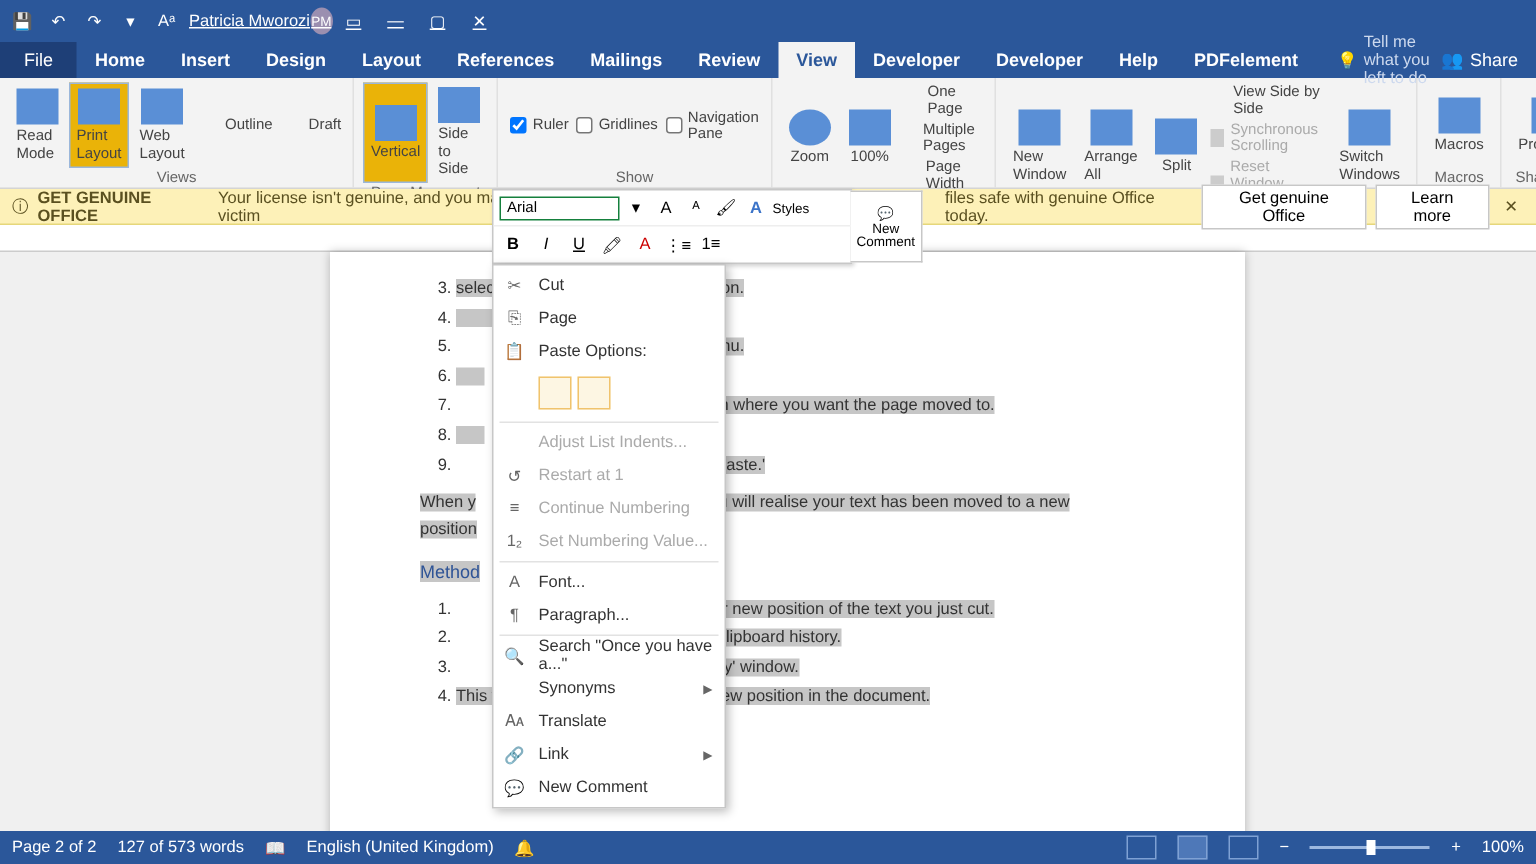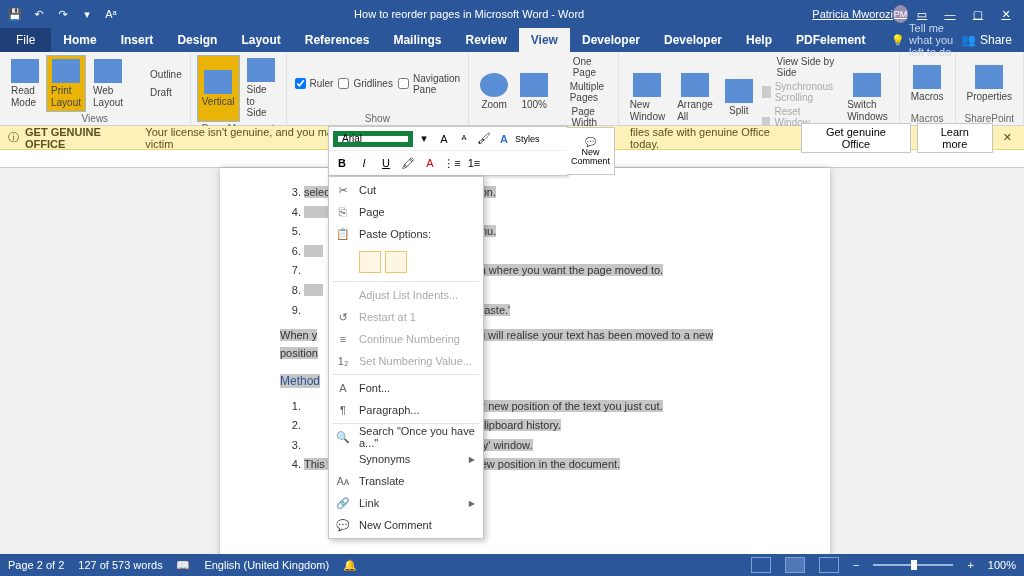--- a/index.html
+++ b/index.html
@@ -40,21 +40,21 @@
 .page { position: absolute; left: 220px; top: 18px; width: 610px; background: #fff; box-shadow: 0 0 6px rgba(0,0,0,.25); padding: 14px 60px; font-size: 11px; color: #333; line-height: 1.6; height: 480px; }
 .page ol { padding-left: 24px; }
 .page li { margin: 2px 0; }
 .page .sel { background: #c6c6c6; }
 .page .hdr { color: #2f5496; font-size: 12px; margin-top: 10px; }
 .page .para { margin-top: 8px; text-align: justify; }
 
 .minitb { position: absolute; left: 328px; top: 126px; width: 240px; background: #fff; border: 1px solid #c7c7c7; box-shadow: 1px 1px 3px rgba(0,0,0,.2); font-size: 11px; z-index: 20; }
 .minitb .r1 { display: flex; align-items: center; height: 24px; padding: 0 4px; gap: 2px; border-bottom: 1px solid #eee; }
 .minitb .r2 { display: flex; align-items: center; height: 24px; padding: 0 4px; gap: 4px; }
-.minitb .fontbox { border: 5px solid #15803d; height: 16px; width: 80px; font-size: 10px; padding: 0 4px; display: flex; align-items: center; }
+.minitb .fontbox { border: 1px solid #15803d; height: 16px; width: 80px; font-size: 10px; padding: 0 4px; display: flex; align-items: center; }
 .minitb .mbtn { width: 18px; height: 18px; display: flex; align-items: center; justify-content: center; cursor: pointer; font-size: 11px; }
 .minitb .side { position: absolute; right: -48px; top: 0; width: 48px; height: 48px; background: #fff; border: 1px solid #c7c7c7; border-left: none; display: flex; flex-direction: column; align-items: center; justify-content: center; font-size: 9px; gap: 1px; }
 
 .ctxmenu { position: absolute; left: 328px; top: 176px; width: 156px; background: #fff; border: 1px solid #c7c7c7; box-shadow: 2px 2px 6px rgba(0,0,0,.25); font-size: 11px; z-index: 20; padding: 2px 0; }
 .ctxmenu .item { display: flex; align-items: center; height: 22px; padding: 0 8px 0 30px; position: relative; cursor: pointer; color: #333; }
 .ctxmenu .item.dis { color: #aaa; cursor: default; }
 .ctxmenu .item .ic { position: absolute; left: 6px; width: 16px; height: 16px; display: flex; align-items: center; justify-content: center; font-size: 11px; color: #666; }
 .ctxmenu .item .arr { margin-left: auto; font-size: 8px; color: #666; }
 .ctxmenu .sep { height: 1px; background: #e2e2e2; margin: 2px 4px; }
 .ctxmenu .opts { height: 34px; padding-left: 30px; display: flex; gap: 4px; align-items: center; }
@@ -70,21 +70,20 @@
 <body>
 
 <div class="titlebar">
   <div class="qa">
     <span>💾</span>
     <span>↶</span>
     <span>↷</span>
     <span>▾</span>
     <span>Aᵃ</span>
   </div>
-  <div class="title">How to reorder pages in Microsoft Word - Word</div>
   <div class="right">
     <span>Patricia Mworozi</span>
     <span class="avatar">PM</span>
     <span class="winbtn">▭</span>
     <span class="winbtn">—</span>
     <span class="winbtn">▢</span>
     <span class="winbtn">✕</span>
   </div>
 </div>
 
@@ -114,21 +113,21 @@
           <span>Read Mode</span>
         </div>
       <div class="rbtn sel">
           <div class="ic big"></div>
           <span>Print Layout</span>
         </div>
       <div class="rbtn">
           <div class="ic big"></div>
           <span>Web Layout</span>
         </div>
-      <div style="display:flex;flex-direction:column;justify-content:center;gap:2px">
+      <div style="display:flex;justify-content:center;gap:2px">
         <div class="rchk">
             <div class="ic" style="width:14px;height:14px"></div>
             <span>Outline</span>
           </div>
         <div class="rchk">
             <div class="ic" style="width:14px;height:14px"></div>
             <span>Draft</span>
           </div>
       </div>
     </div>

